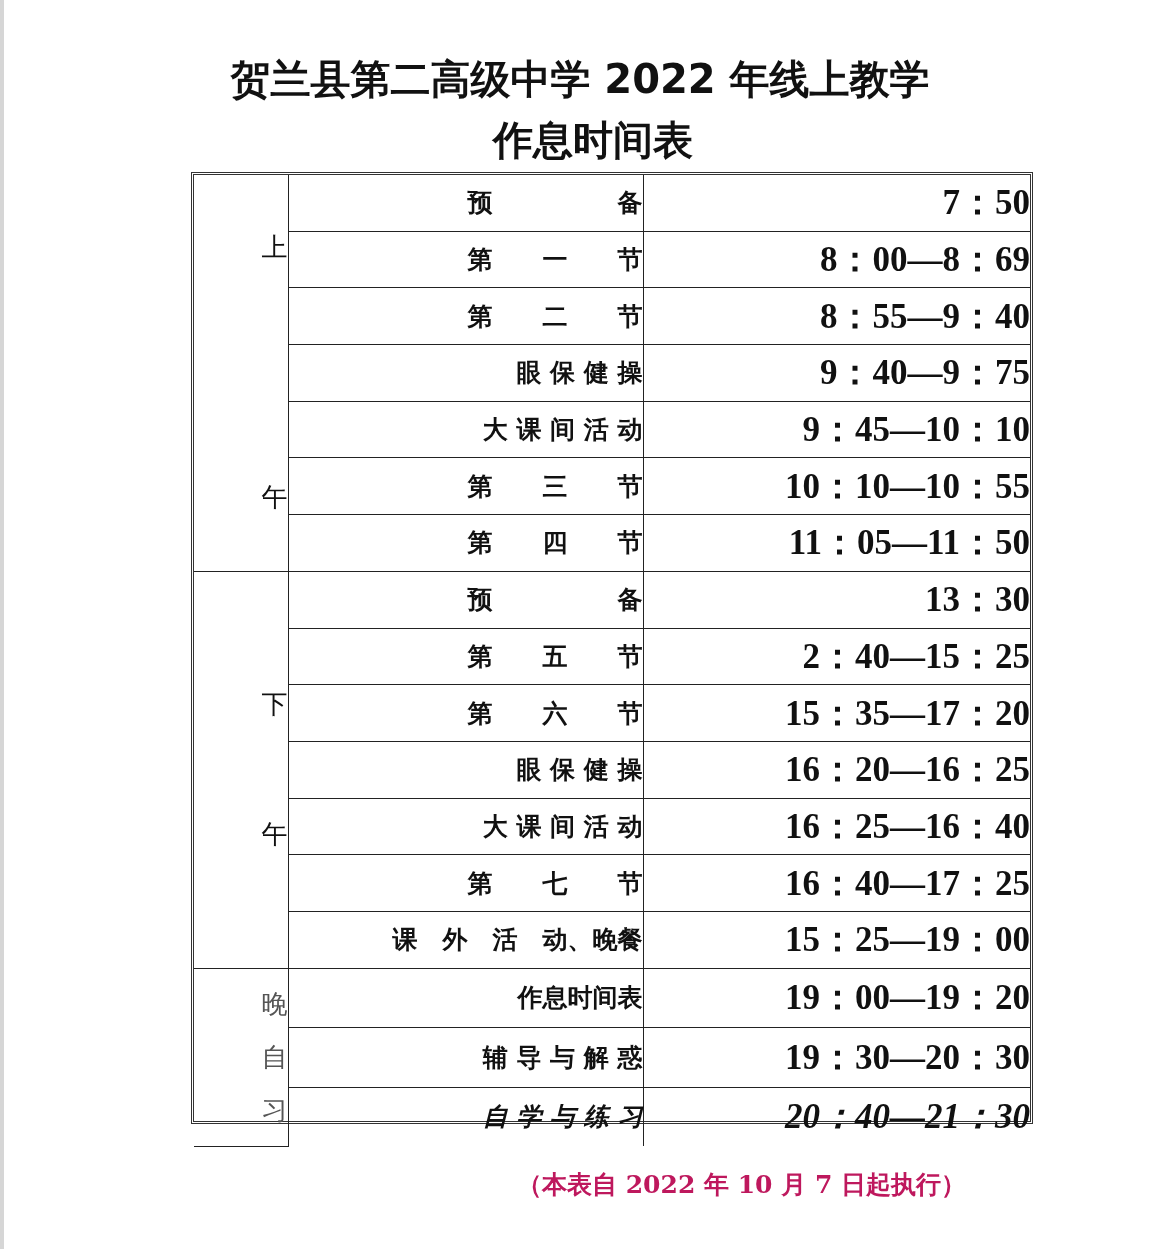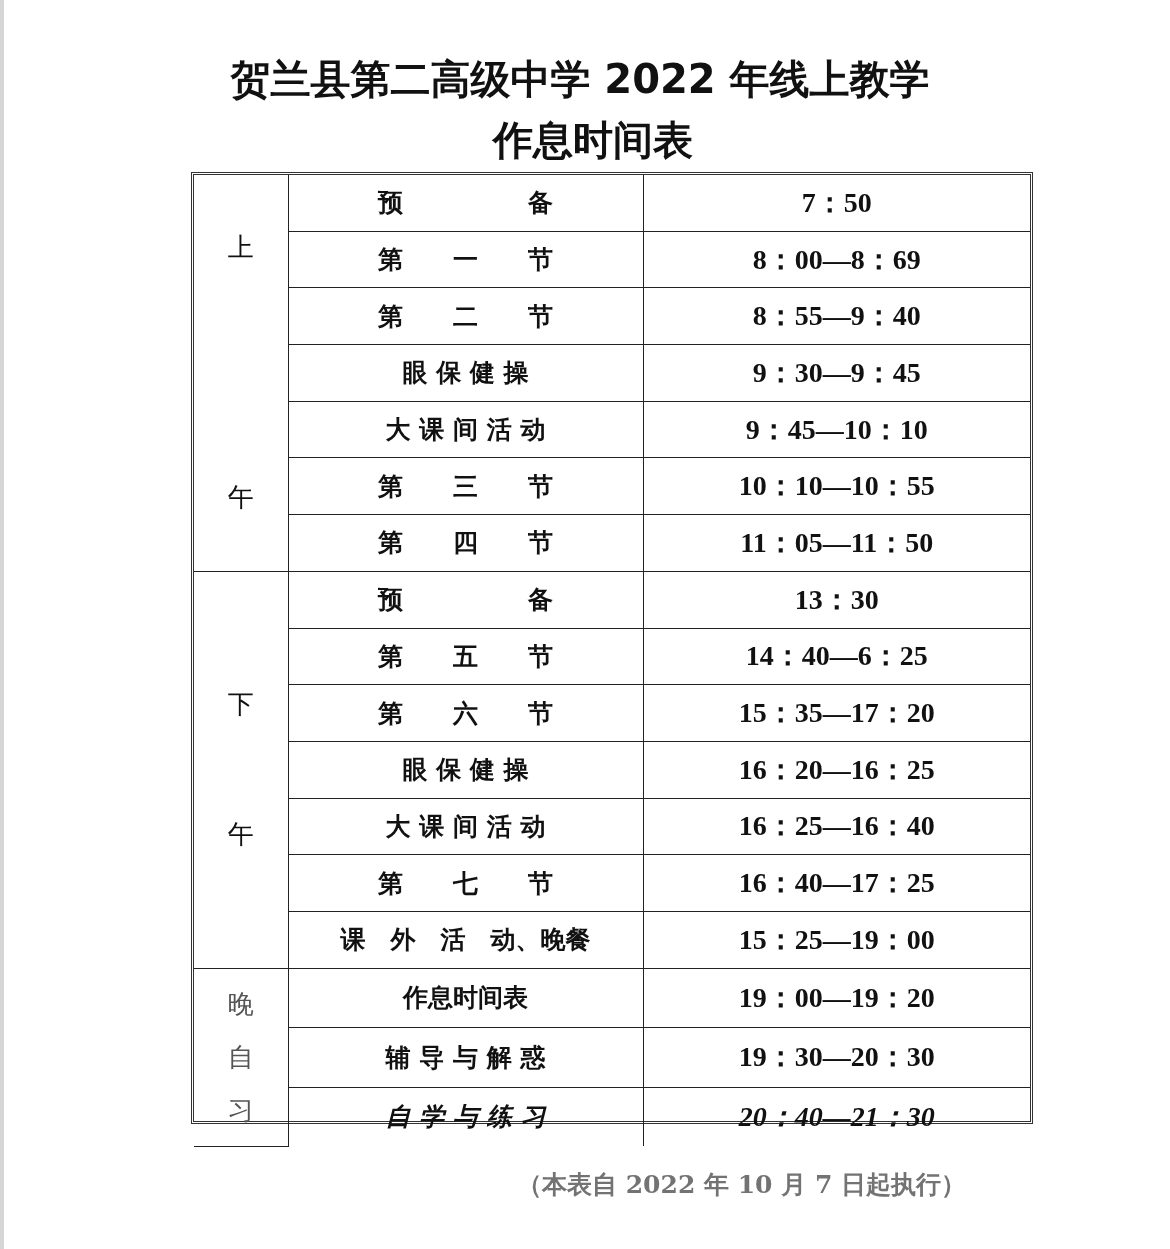--- a/index.html
+++ b/index.html
@@ -16,39 +16,39 @@
   .title.l1 { top:52px; left:-5px; }
   .title.l2 { top:113px; left:8px; }
   .tbl-wrap {
     position:absolute; left:191px; top:172px; width:842px; height:952px;
     border:3px double #333; box-sizing:border-box;
   }
   table {
     border-collapse:collapse; width:100%; height:100%; table-layout:fixed;
   }
   td {
-    border:1.5px solid #222; text-align:center; vertical-align:middle; padding:0;
+    border:1.5px solid #222; text-align:right; vertical-align:middle; padding:0;
     font-family:"DejaVu Serif", "Liberation Serif", serif; font-weight:bold; font-size:25px;
     color:#111; height:55.7px;
   }
   tr:first-child td { border-top:none; }
   tr:last-child td { border-bottom:none;font-style:italic; }
   td:first-child { border-left:none; }
   td:last-child { border-right:none; }
   td.period { font-weight:normal; font-size:26px; font-family:"DejaVu Sans", sans-serif; }
   td.period .ch { display:block; }
   td.period.am .ch1 { margin-bottom:215px; }
   td.period.pm .ch1 { margin-bottom:95px; }
   td.period.ev { color:#555; }
   td.period.ev .ch { margin:18px 0; }
   td.name { font-family:"DejaVu Sans", sans-serif; font-weight:bold; font-size:25px; letter-spacing:0; }
-  td.time { font-family:"Liberation Serif", "DejaVu Serif", serif; font-weight:bold; font-size:28px; }
+  td.time { font-family:"Liberation Serif", "DejaVu Serif", serif; font-weight:bold; font-size:35px; }
   .footer {
     position:absolute; top:1168px; left:517px; font-family:"DejaVu Serif", serif; font-weight:bold;
-    font-size:25px; color:#737373; white-space:nowrap;
+    font-size:25px; color:#be185d; white-space:nowrap;
   }
 </style>
 </head>
 <body>
 
 <div class="left-edge"></div>
 
 <div class="title l1">贺兰县第二高级中学 2022 年线上教学</div>
 <div class="title l2">作息时间表</div>
 
@@ -71,21 +71,21 @@
     <tr>
       <td class="name">第　　一　　节</td>
       <td class="time">8：00—8：69</td>
     </tr>
     <tr>
       <td class="name">第　　二　　节</td>
       <td class="time">8：55—9：40</td>
     </tr>
     <tr>
       <td class="name">眼 保 健 操</td>
-      <td class="time">9：30—9：45</td>
+      <td class="time">9：40—9：75</td>
     </tr>
     <tr>
       <td class="name">大 课 间 活 动</td>
       <td class="time">9：45—10：10</td>
     </tr>
     <tr>
       <td class="name">第　　三　　节</td>
       <td class="time">10：10—10：55</td>
     </tr>
     <tr>
@@ -96,21 +96,21 @@
     <tr>
       <td rowspan="7" class="period pm">
         <span class="ch ch1">下</span>
         <span class="ch ch2">午</span>
       </td>
       <td class="name">预　　　　　备</td>
       <td class="time">13：30</td>
     </tr>
     <tr>
       <td class="name">第　　五　　节</td>
-      <td class="time">14：40—6：25</td>
+      <td class="time">2：40—15：25</td>
     </tr>
     <tr>
       <td class="name">第　　六　　节</td>
       <td class="time">15：35—17：20</td>
     </tr>
     <tr>
       <td class="name">眼 保 健 操</td>
       <td class="time">16：20—16：25</td>
     </tr>
     <tr>

